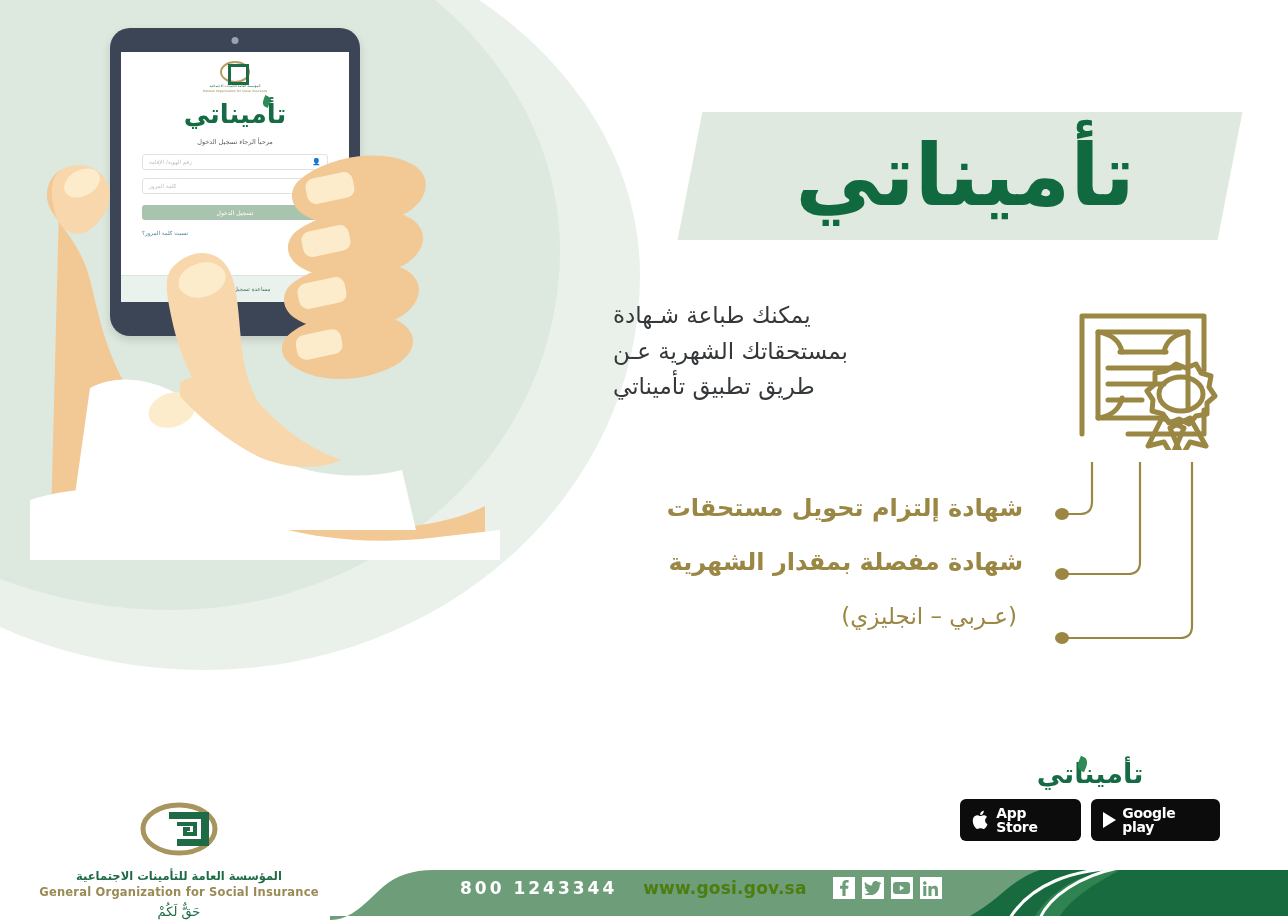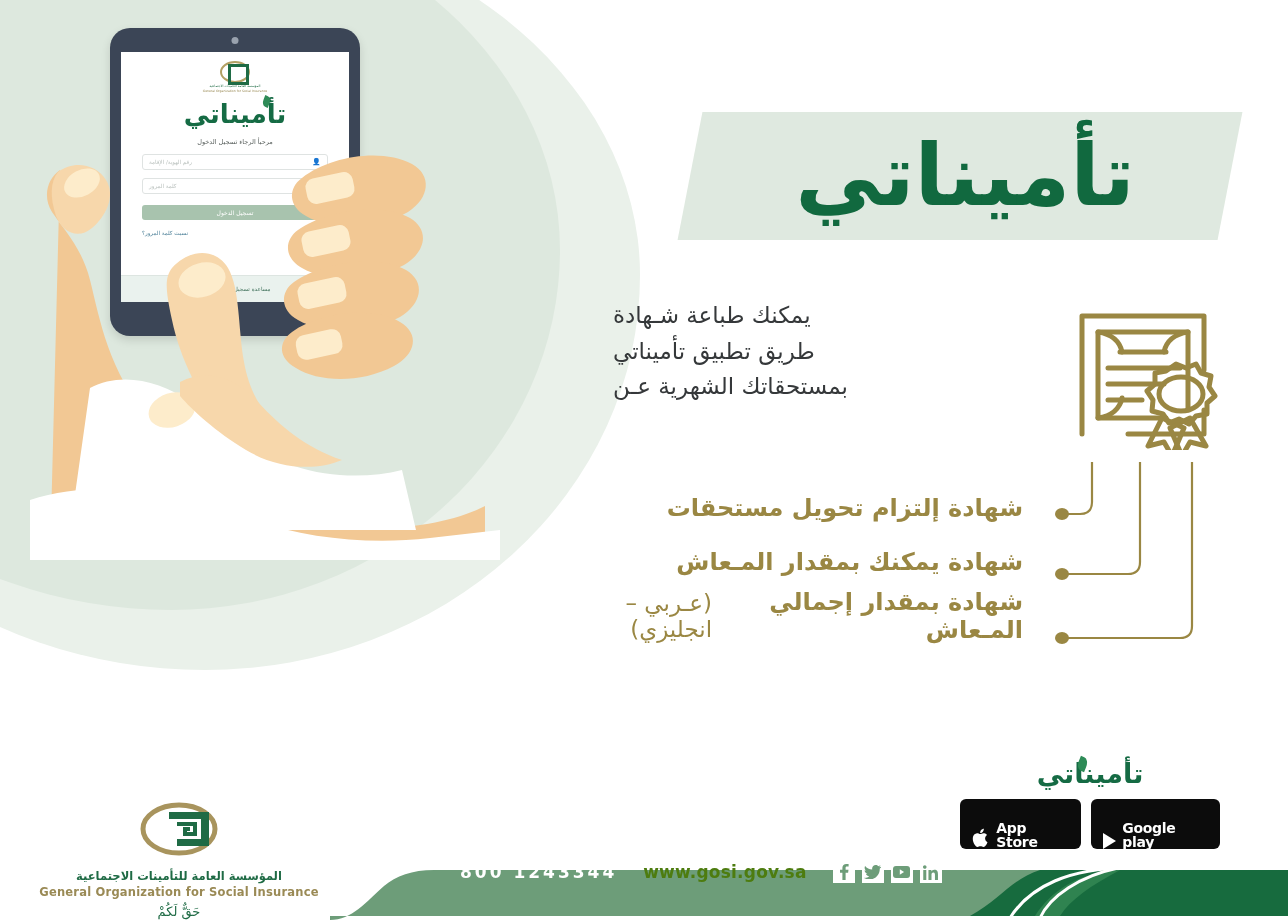--- a/index.html
+++ b/index.html
@@ -107,38 +107,38 @@
   .app-block{position:absolute;left:960px;top:758px;width:260px;}
   .app-brand{
     text-align:center;font-size:27px;color:#156b44;font-weight:700;position:relative;letter-spacing:-1px;
   }
   .app-brand .leaf{
     position:absolute;left:118px;top:-1px;width:9px;height:14px;background:#2e8b57;
     border-radius:0 60% 0 60%;transform:rotate(22deg);
   }
   .badges{display:flex;gap:10px;margin-top:10px;justify-content:center;direction:ltr;}
   .badge{
-    background:#0c0c0c;border-radius:6px;height:50px;display:flex;align-items:flex-end;gap:6px;
+    background:#0c0c0c;border-radius:6px;height:42px;display:flex;align-items:center;gap:6px;
     padding:0 12px;color:#fff;
   }
   .badge .bl{display:flex;flex-direction:column;line-height:1;}
   .badge .b-main{font-size:14px;font-weight:700;letter-spacing:-.3px;}
   .gp-tri{width:0;height:0;border-left:13px solid #fff;border-top:8px solid transparent;border-bottom:8px solid transparent;}
 
   
   .gosi{position:absolute;left:34px;top:802px;width:290px;text-align:center;}
   .gosi-mark{width:80px;height:58px;margin:0 auto;position:relative;}
   .gosi-ar{font-size:11.5px;color:#1f6b45;letter-spacing:1.4px;margin-top:5px;font-weight:600;}
   .gosi-en{font-size:11.5px;color:#9a8a55;letter-spacing:.2px;margin-top:2px;font-weight:700;}
   .gosi-slogan{font-size:13px;color:#1f6b45;margin-top:5px;}
 
   
   .footer{position:absolute;left:0;bottom:0;width:1288px;height:64px;}
   .foot-content{
-    position:absolute;left:460px;bottom:16px;height:64px;display:flex;align-items:center;gap:26px;
+    position:absolute;left:460px;bottom:0;height:64px;display:flex;align-items:center;gap:26px;
     direction:ltr;z-index:5;text-align:center;
   }
   .foot-phone{font-size:17px;color:#fff;font-weight:700;letter-spacing:3px;}
   .foot-web{font-size:17px;color:#4d7c0f;font-weight:700;letter-spacing:.2px;}
   .socials{display:flex;gap:7px;align-items:center;}
   .soc{width:22px;height:22px;background:#ffffff;display:flex;align-items:center;justify-content:center;}
 </style>
 </head>
 <body>
 
@@ -223,22 +223,22 @@
     <path d="M150 262 C178 248 206 258 228 282 C250 306 276 328 312 340
              C284 352 246 348 216 330 C186 312 162 290 150 276 Z" fill="#f7d7ab"></path>
     <path d="M0 380 C60 360 140 368 200 392 C260 416 330 426 400 418 L470 410 L470 440 L0 440 Z" fill="#ffffff"></path>
   </svg>
 
   <div class="banner"></div>
   <div class="headline">تأميناتي</div>
 
   <div class="body-txt">
     <div>يمكنك طباعة شـهادة</div>
+    <div>بمستحقاتك الشهرية عـن</div>
     <div>طريق تطبيق تأميناتي</div>
-    <div>بمستحقاتك الشهرية عـن</div>
   </div>
 
   <svg class="cert-icon" viewBox="0 0 150 150">
     <g fill="none" stroke="#9a8743" stroke-width="5" stroke-linecap="round" stroke-linejoin="round">
       <path d="M14 16 L136 16 L136 70 M136 110 L136 134 L60 134 M14 134 L14 16"></path>
       <path d="M30 32 L120 32 M30 118 L98 118 M30 32 L30 118"></path>
       <path d="M30 32 C44 34 52 42 54 52 M120 32 C106 34 98 42 96 52
                M30 118 C44 116 52 108 54 98 M120 110 L120 32"></path>
       <path d="M52 52 L98 52 M40 68 L112 68 M40 84 L96 84 M40 100 L74 100"></path>
     </g>
@@ -263,24 +263,23 @@
       <ellipse cx="22" cy="134" rx="7" ry="6"></ellipse>
       <ellipse cx="22" cy="198" rx="7" ry="6"></ellipse>
     </g>
   </svg>
 
   <div class="list">
     <div class="li">
       <span>شهادة إلتزام تحويل مستحقات</span>
     </div>
     <div class="li">
-      <span>شهادة يمكنك بمقدار المـعاش</span>
+      <span>شهادة مفصلة بمقدار الشهرية</span>
     </div>
     <div class="li">
-      <span>شهادة بمقدار إجمالي المـعاش</span>
       <span class="sub" style="margin-right:6px">(عـربي – انجليزي)</span>
     </div>
   </div>
 
   <div class="app-block">
     <div class="app-brand">
       <span class="leaf"></span>
       <span>تأميناتي</span>
     </div>
     <div class="badges">

